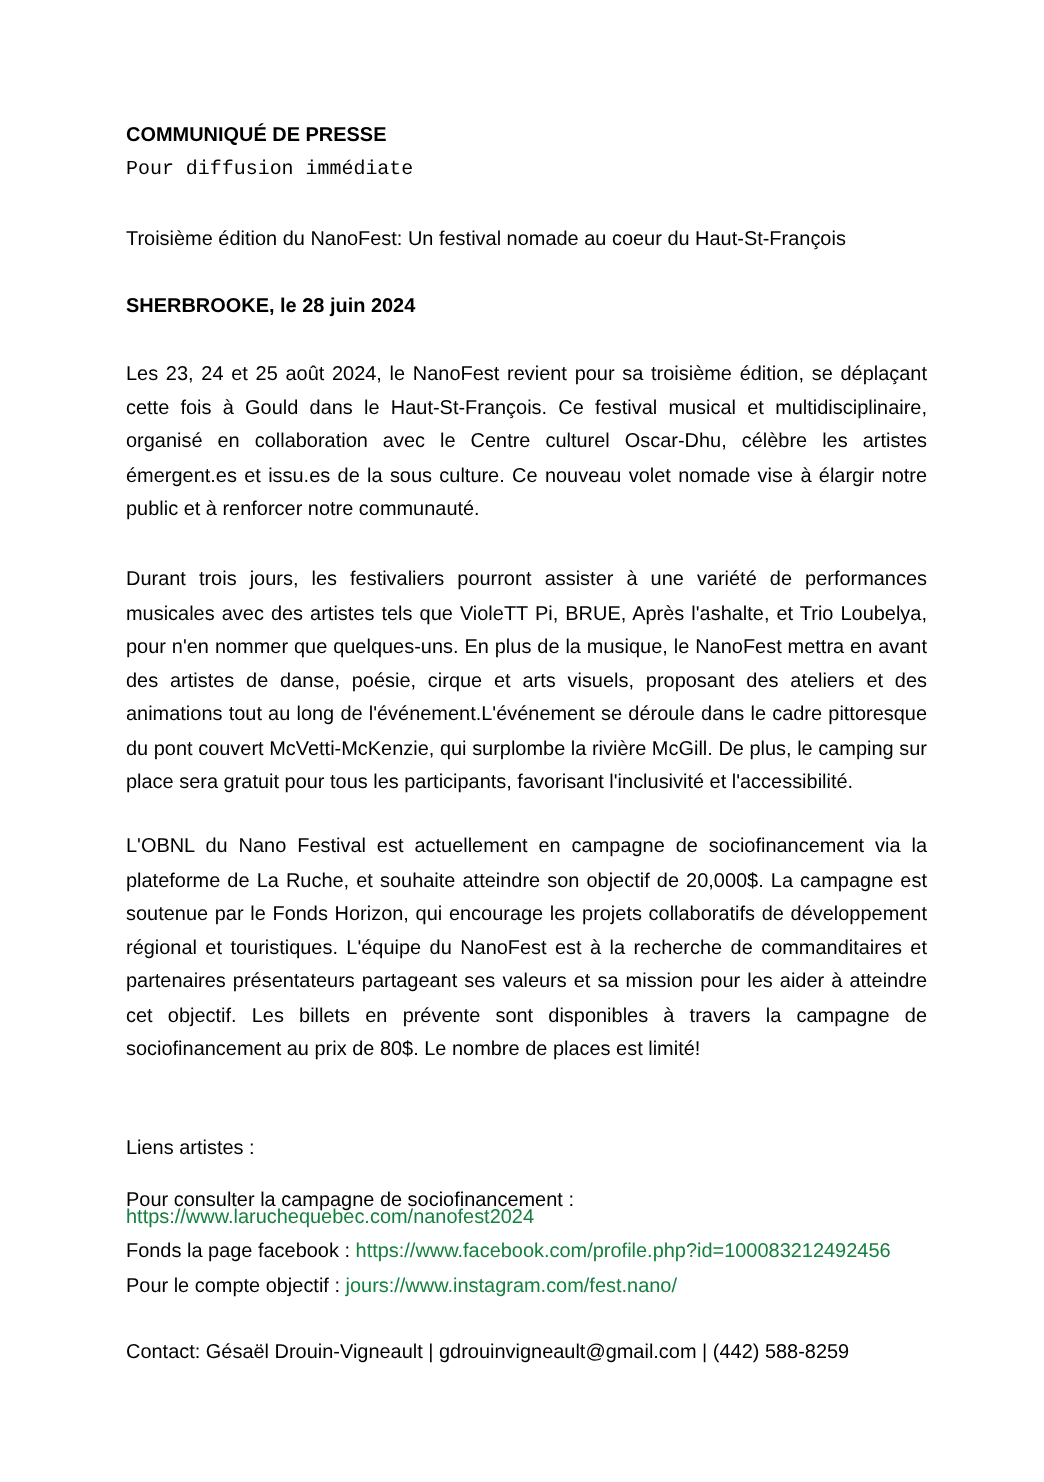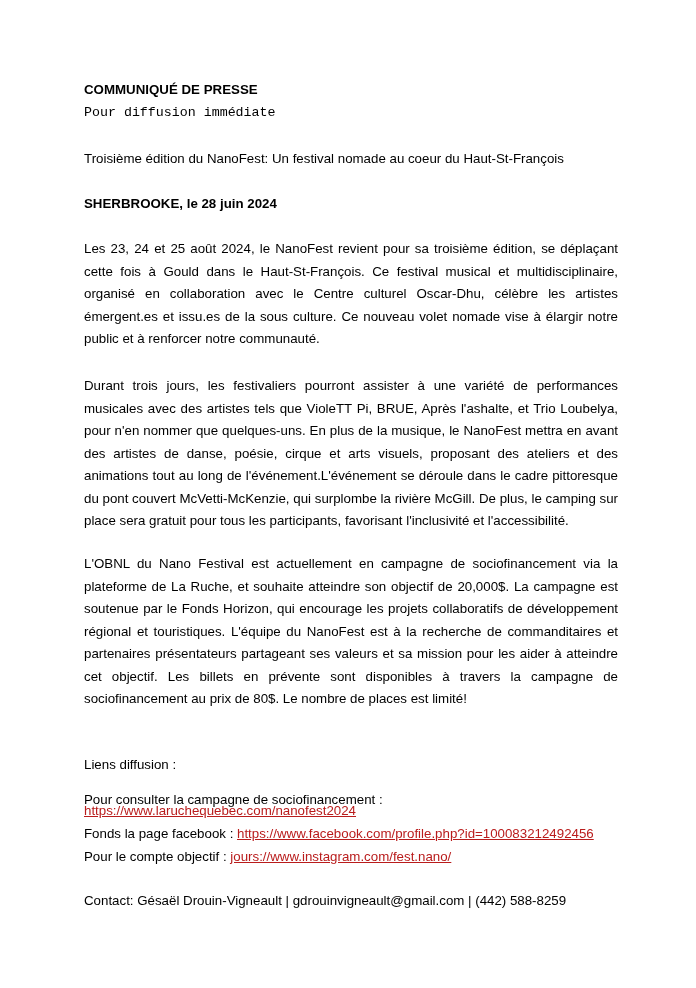--- a/index.html
+++ b/index.html
@@ -37,41 +37,40 @@
       white-space: nowrap;
     }
     .para {
       position: absolute;
       left: 0;
       width: 534px;
       text-align: justify;
       line-height: 22.5px;
     }
     a.link {
-      color: #b91c1c;
-      text-decoration: underline;
+      color: #15803d;
     }
   </style>
 </head>
 <body>
 
 <div class="page">
 
   <div class="line bold" style="top:82px;">COMMUNIQUÉ DE PRESSE</div>
   <div class="line" style="top:105px;font-family:Liberation Mono, monospace;">Pour diffusion immédiate</div>
 
   <div class="center-title" style="top:151px;">Troisième édition du NanoFest: Un festival nomade au coeur du Haut-St-François</div>
 
   <div class="line bold" style="top:196px;">SHERBROOKE, le 28 juin 2024</div>
 
   <div class="para" style="top:238px;">Les 23, 24 et 25 août 2024, le NanoFest revient pour sa troisième édition, se déplaçant cette fois à Gould dans le Haut-St-François. Ce festival musical et multidisciplinaire, organisé en collaboration avec le Centre culturel Oscar-Dhu, célèbre les artistes émergent.es et issu.es de la sous culture. Ce nouveau volet nomade vise à élargir notre public et à renforcer notre communauté.</div>
   <div class="para" style="top:375px;">Durant trois jours, les festivaliers pourront assister à une variété de performances musicales avec des artistes tels que VioleTT Pi, BRUE, Après l'ashalte, et Trio Loubelya, pour n'en nommer que quelques-uns. En plus de la musique, le NanoFest mettra en avant des artistes de danse, poésie, cirque et arts visuels, proposant des ateliers et des animations tout au long de l'événement.L'événement se déroule dans le cadre pittoresque du pont couvert McVetti-McKenzie, qui surplombe la rivière McGill. De plus, le camping sur place sera gratuit pour tous les participants, favorisant l'inclusivité et l'accessibilité.</div>
   <div class="para" style="top:553px;">L'OBNL du Nano Festival est actuellement en campagne de sociofinancement via la plateforme de La Ruche, et souhaite atteindre son objectif de 20,000$. La campagne est soutenue par le Fonds Horizon, qui encourage les projets collaboratifs de développement régional et touristiques. L'équipe du NanoFest est à la recherche de commanditaires et partenaires présentateurs partageant ses valeurs et sa mission pour les aider à atteindre cet objectif. Les billets en prévente sont disponibles à travers la campagne de sociofinancement au prix de 80$. Le nombre de places est limité!</div>
 
-  <div class="line" style="top:757px;">Liens diffusion :</div>
+  <div class="line" style="top:757px;">Liens artistes :</div>
   <div class="line" style="top:792px;">Pour consulter la campagne de sociofinancement :</div>
   <div class="line" style="top:803px;">
     <a class="link">https://www.laruchequebec.com/nanofest2024</a>
   </div>
   <div class="line" style="top:826px;">
     <span>Fonds la page facebook : </span><a class="link">https://www.facebook.com/profile.php?id=100083212492456</a>
   </div>
   <div class="line" style="top:849px;">
     <span>Pour le compte objectif : </span><a class="link">jours://www.instagram.com/fest.nano/</a>
   </div>

